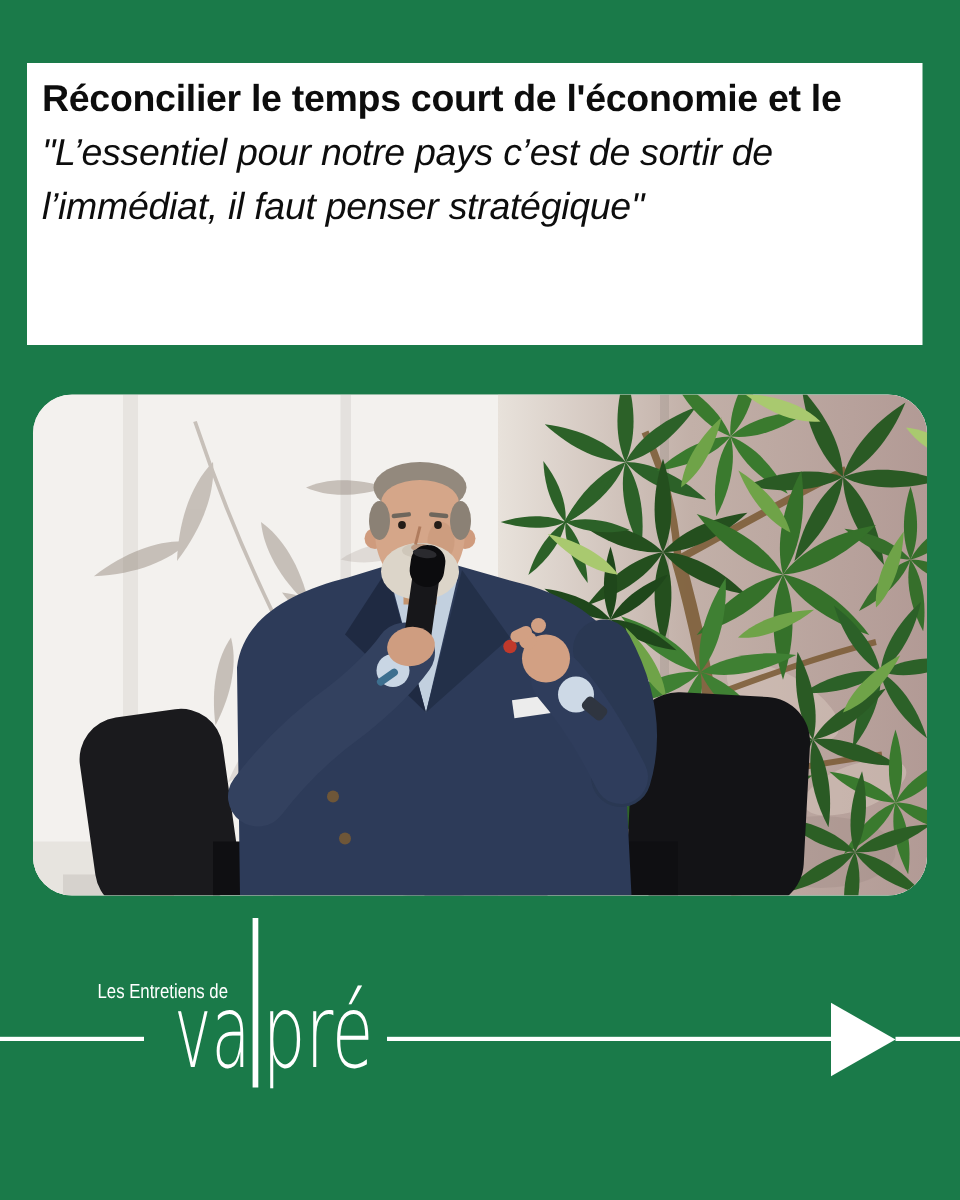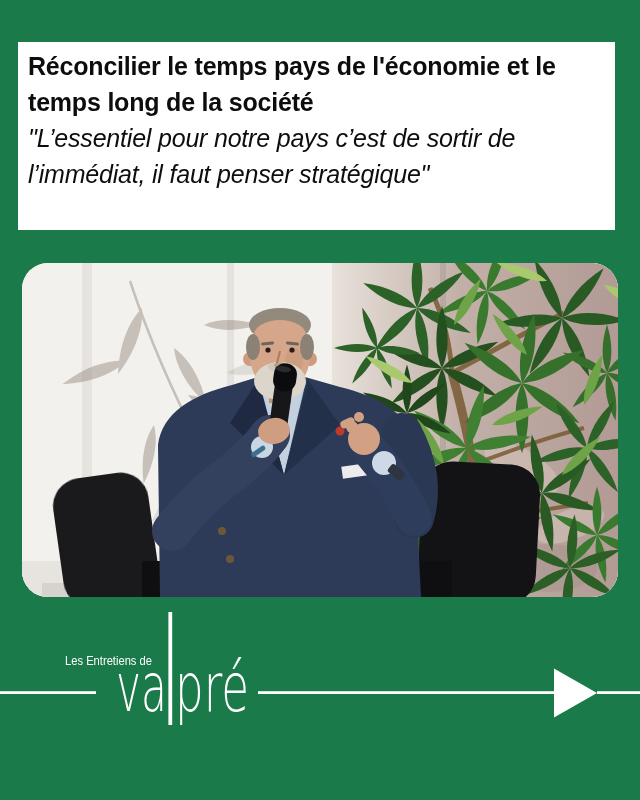--- a/index.html
+++ b/index.html
@@ -30,22 +30,21 @@
   .logo-svg text{fill:#ffffff}
   .tagline-text{font-family:"Liberation Sans",sans-serif;font-size:13.5px}
   .wordmark-text{font-family:"DejaVu Sans",sans-serif;font-size:68px;font-weight:300}
 </style>
 </head>
 <body>
 
 <div class="canvas">
 
   <section class="card">
-    <div class="ln headline-line">Réconcilier le temps pays de l'économie et le</div>
-    <div class="ln headline-line">temps long de la société</div>
+    <div class="ln headline-line">Réconcilier le temps court de l'économie et le</div>
     <div class="ln quote-line">"L’essentiel pour notre pays c’est de sortir de</div>
     <div class="ln quote-line">l’immédiat, il faut penser stratégique"</div>
   </section>
 
   <figure class="photo">
     <svg width="596" height="334" viewBox="0 0 596 334">
       <defs>
         <path id="leaf" d="M0,0 C6,-13 7,-32 0,-54 C-7,-32 -6,-13 0,0"></path>
         <g id="cl">
           <use href="#leaf"></use>

